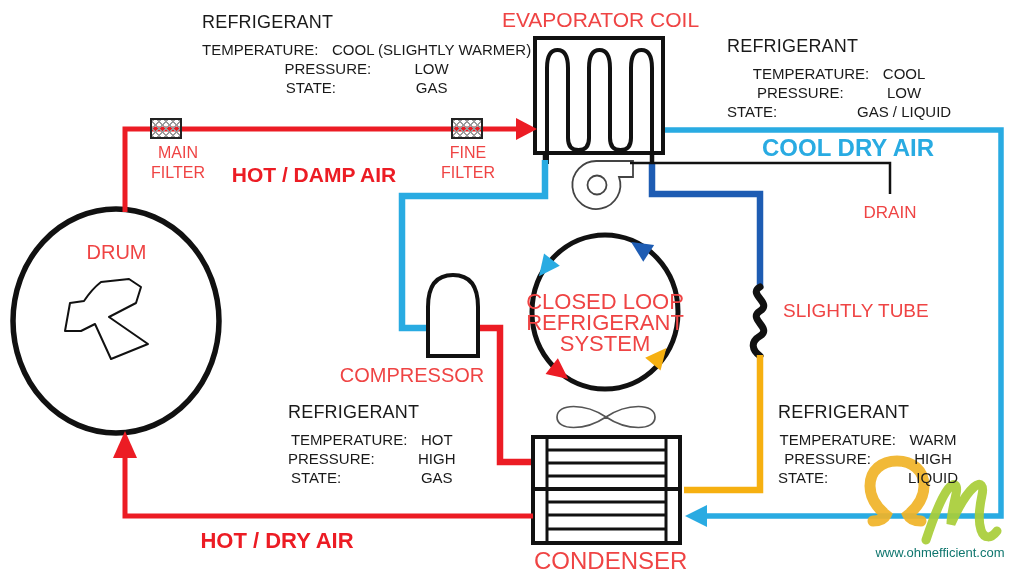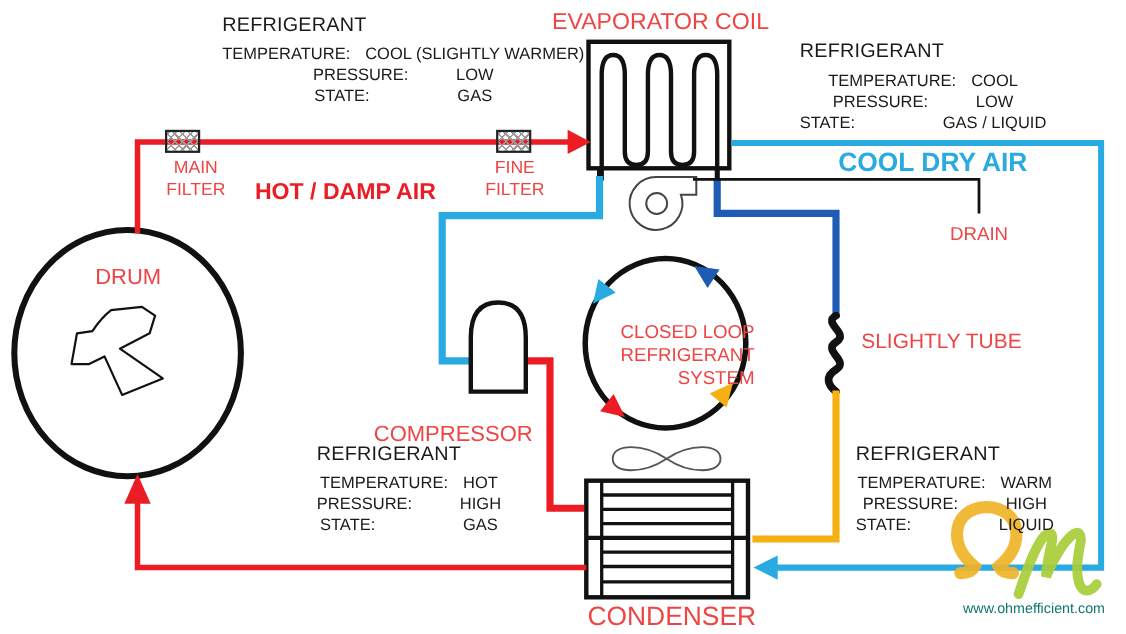--- a/index.html
+++ b/index.html
@@ -94,33 +94,34 @@
   <div class="lbl center preline" style="left:146px;top:143px;width:64px;font-size:16px;line-height:20px;">MAIN
 FILTER</div>
 
   <div class="lbl center preline" style="left:436px;top:143px;width:64px;font-size:16px;line-height:20px;">FINE
 FILTER</div>
 
   <div class="lbl center red-text" style="left:214px;top:139px;width:200px;font-size:21px;margin-top:24px;">HOT / DAMP AIR</div>
 
   <div class="lbl center cyan-text" style="left:762px;top:134px;width:160px;font-size:24px;">COOL DRY AIR</div>
 
+  <div class="lbl center red-text" style="left:177px;top:528px;width:200px;font-size:22px;">HOT / DRY AIR</div>
 
   <div class="lbl center" style="left:850px;top:203px;width:80px;font-size:17px;">DRAIN</div>
 
   <div class="lbl" style="left:783px;top:300px;font-size:19px;">SLIGHTLY TUBE</div>
 
-  <div class="lbl center" style="left:328px;top:384px;width:168px;font-size:20px;">COMPRESSOR</div>
+  <div class="lbl center" style="left:328px;top:364px;width:168px;font-size:20px;">COMPRESSOR</div>
 
   <div class="lbl center" style="left:534px;top:547px;width:146px;font-size:24px;">CONDENSER</div>
 
 
   <div class="lbl center" style="left:74px;top:241px;width:85px;font-size:20px;">DRUM</div>
 
-  <div class="lbl center preline" style="left:524px;top:291px;width:162px;font-size:17px;line-height:21px;text-align:right;">CLOSED LOOP
+  <div class="lbl center preline" style="left:524px;top:291px;width:162px;font-size:22px;line-height:21px;">CLOSED LOOP
 REFRIGERANT
 SYSTEM</div>
 
   <div class="lbl center gray-text" style="left:855px;top:545px;width:170px;font-size:13px;">www.ohmefficient.com</div>
 
   <div class="info" style="left:202px;top:12px;">
     <div class="info-heading">REFRIGERANT</div>
     <div class="info-row">
         <span class="info-label">TEMPERATURE:</span>
         <span>COOL (SLIGHTLY WARMER)</span>

